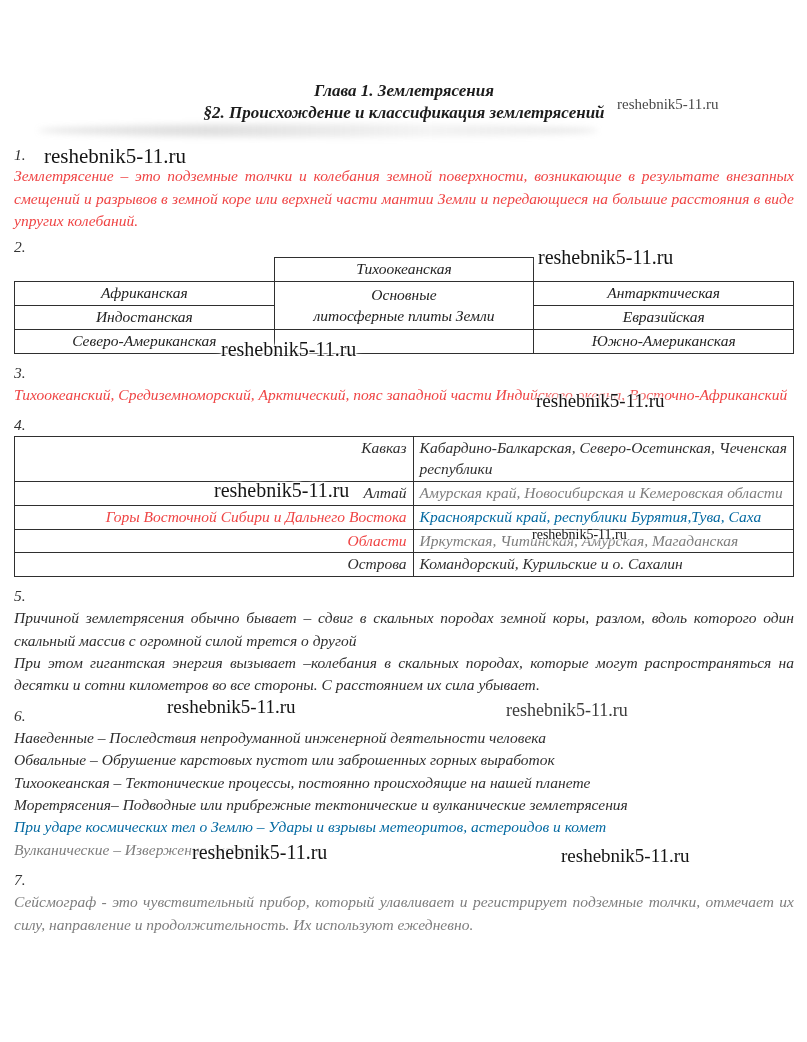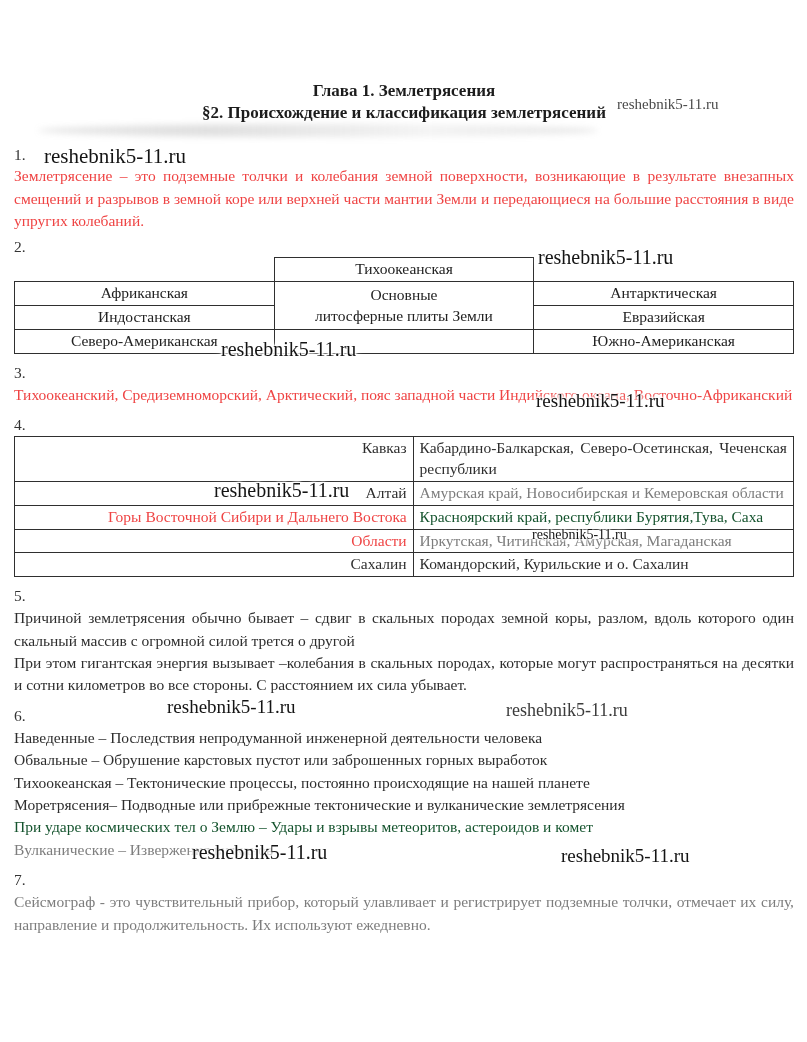--- a/index.html
+++ b/index.html
@@ -6,38 +6,38 @@
   body { background: #ffffff; }
 
   .page {
     position: relative;
     width: 807px;
     height: 1042px;
     background: #ffffff;
     font-family: "Liberation Serif", "DejaVu Serif", serif;
     overflow: hidden;
   }
-  .content { position: absolute; left: 14px; right: 13px; top: 80px; }
+  .content { position: absolute; left: 14px; right: 13px; top: 80px; font-style: italic; }
 
   .doc-title {
     font-size: 17px; font-weight: bold; text-align: center;
     color: #1c1c1c; line-height: 1.25; margin: 0;
   }
   .doc-subtitle {
     font-size: 17px; font-weight: bold; text-align: center;
     color: #1c1c1c; line-height: 1.25; margin: 1px 0 16px 0;
   }
 
   .qnum { font-size: 15.5px; color: #333; line-height: 1.4; }
   p.body { font-size: 15.5px; line-height: 1.45; text-align: justify; margin: 0; }
 
   .c-dark   { color: #2e2e2e; }
   .c-mid    { color: #ef4444; }
   .c-faded  { color: #7d7d7d; }
-  .c-vfaded { color: #14532d; }
+  .c-vfaded { color: #0369a1; }
 
   table { border-collapse: collapse; width: 100%; table-layout: fixed; }
   td {
     border: 1px solid #2f2f2f; font-size: 15.5px;
     padding: 1px 6px; vertical-align: top; color: #222;
     line-height: 1.35;
     text-align: right;
   }
 
   .plates td { text-align: center; margin-left: 14px; }
@@ -122,21 +122,21 @@
       </tr>
       <tr>
         <td class="name c-mid">Горы Восточной Сибири и Дальнего Востока</td>
         <td class="value c-vfaded">Красноярский край, республики Бурятия,Тува, Саха</td>
       </tr>
       <tr>
         <td class="name c-mid">Области</td>
         <td class="value c-faded">Иркутская, Читинская, Амурская, Магаданская</td>
       </tr>
       <tr>
-        <td class="name c-dark">Сахалин</td>
+        <td class="name c-dark">Острова</td>
         <td class="value c-dark">Командорский, Курильские и о. Сахалин</td>
       </tr>
     </tbody>
       </table>
 
     <div class="qnum gap-md">5.</div>
     <p class="body c-dark">Причиной землетрясения обычно бывает – сдвиг в скальных породах земной коры, разлом, вдоль которого один скальный массив с огромной силой трется о другой</p>
     <p class="body c-dark">При этом гигантская энергия вызывает –колебания в скальных породах, которые могут распространяться на десятки и сотни километров во все стороны. С расстоянием их сила убывает.</p>
 
     <div class="qnum gap-md">6.</div>

